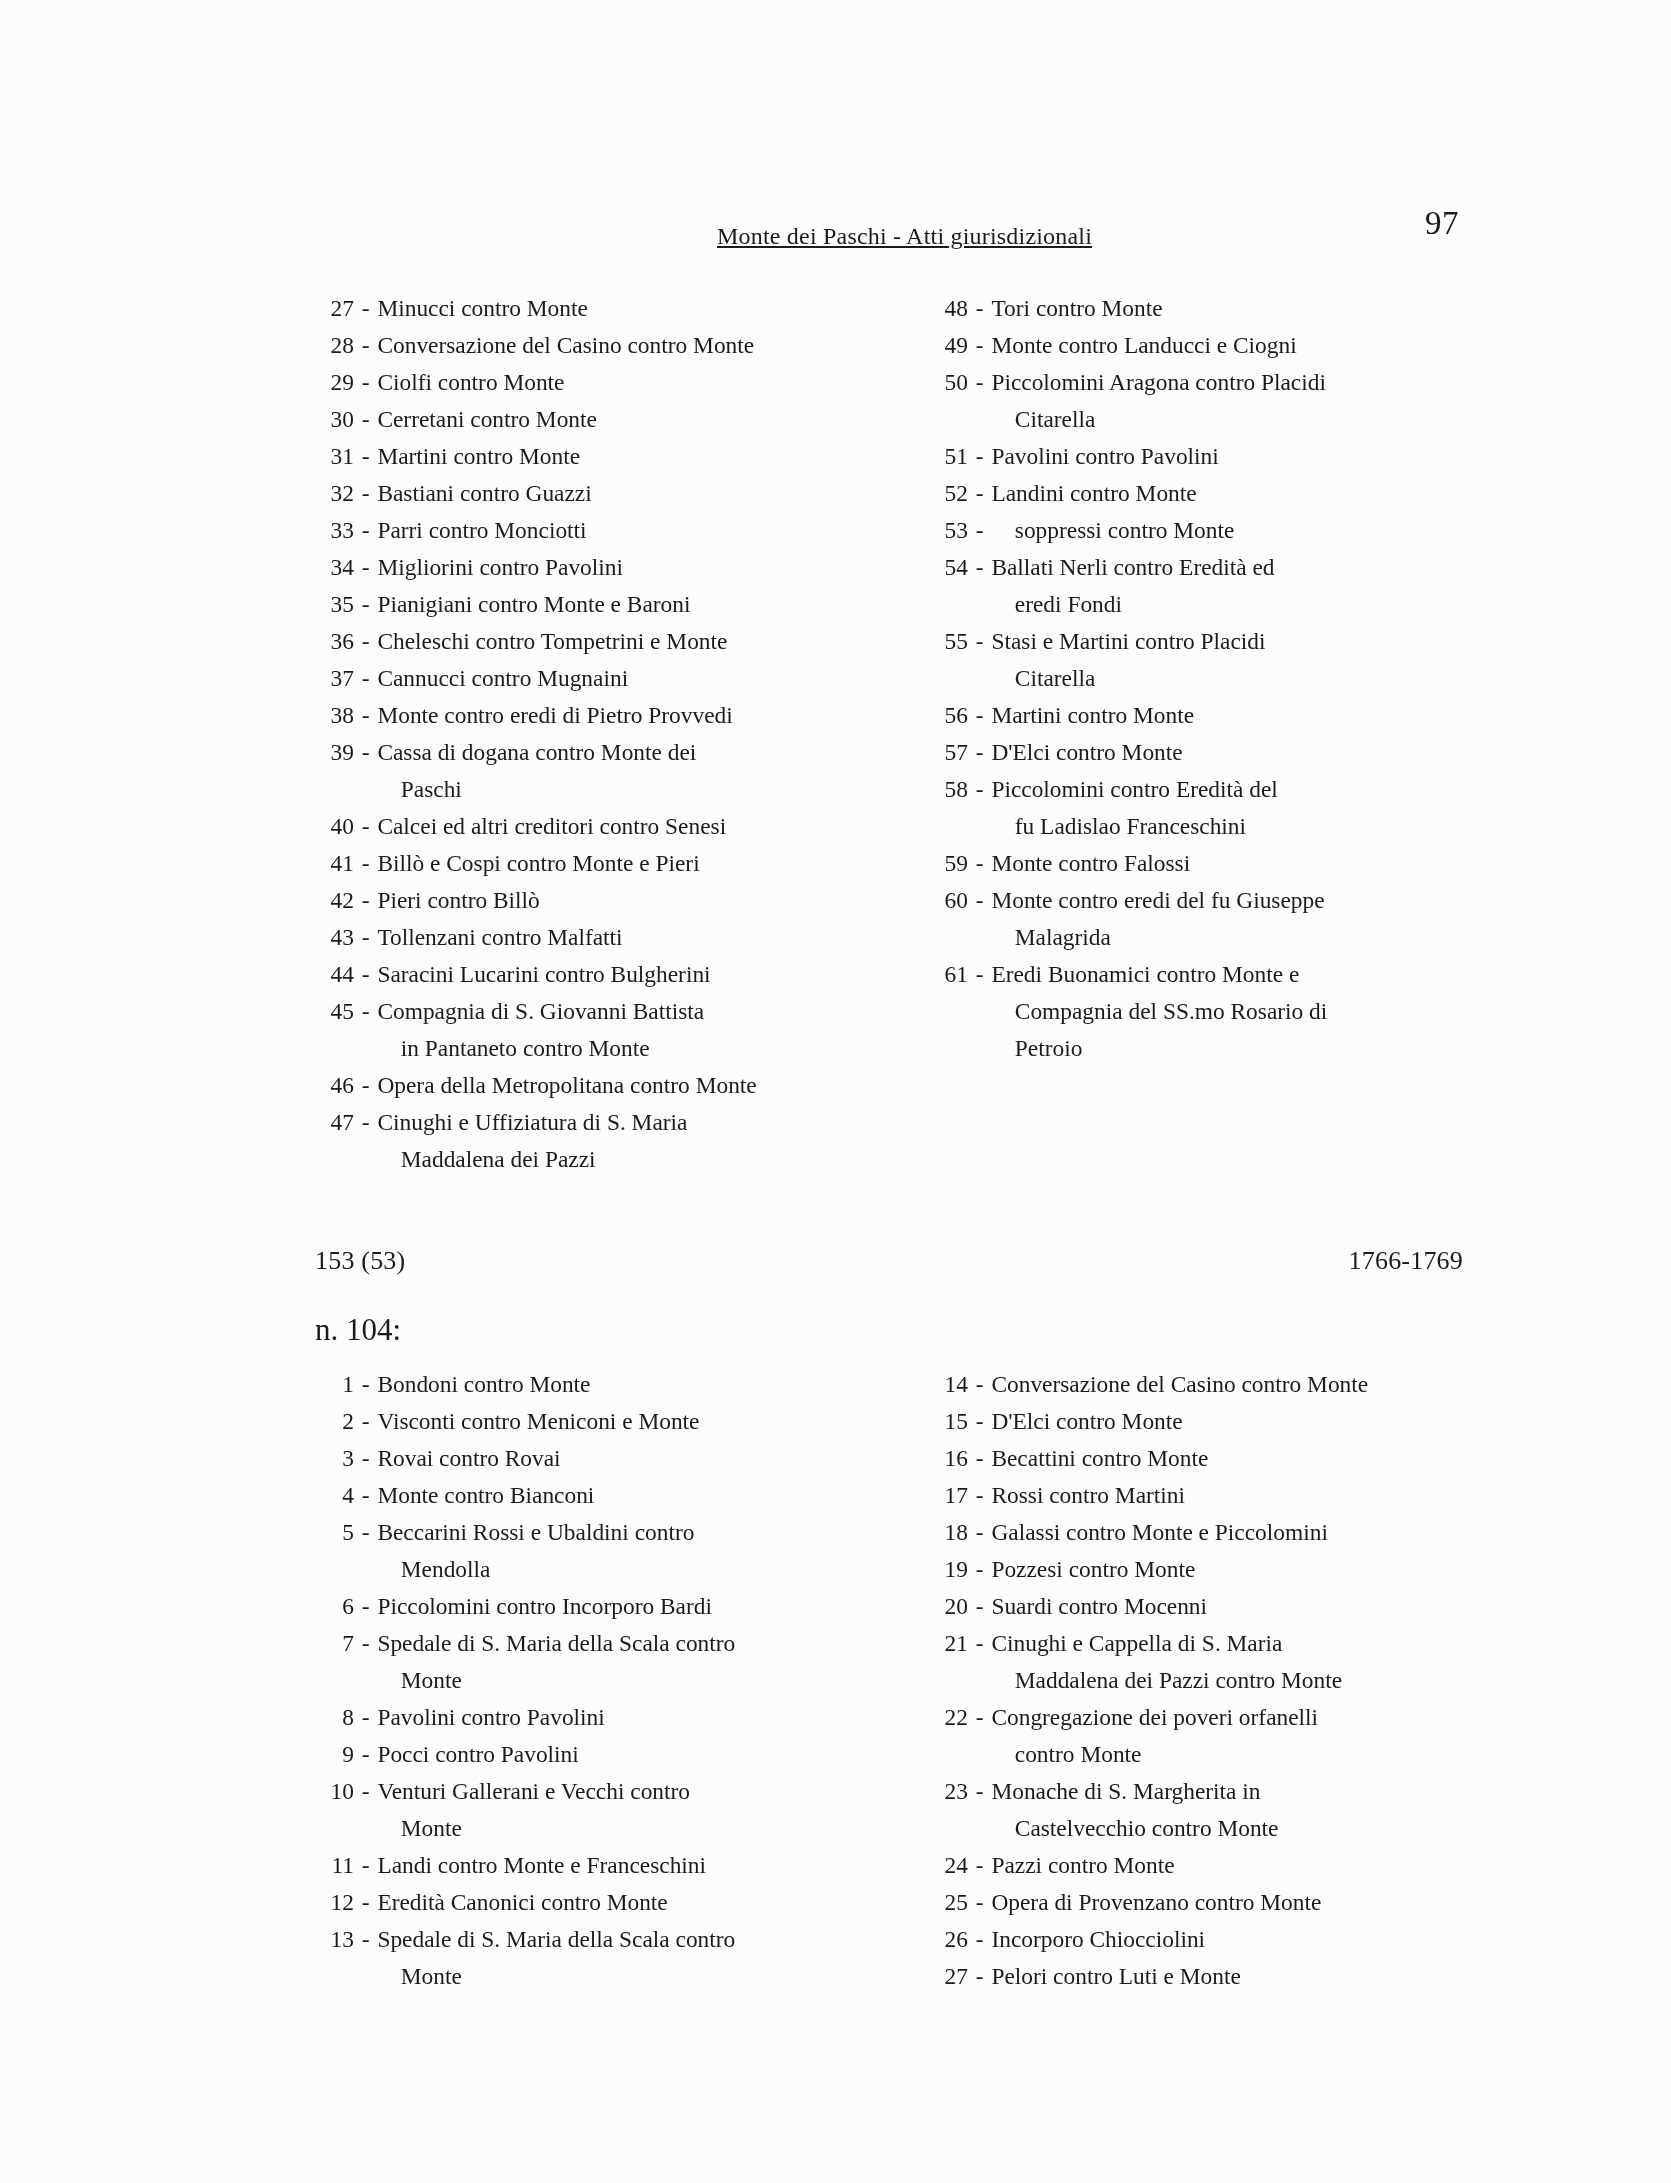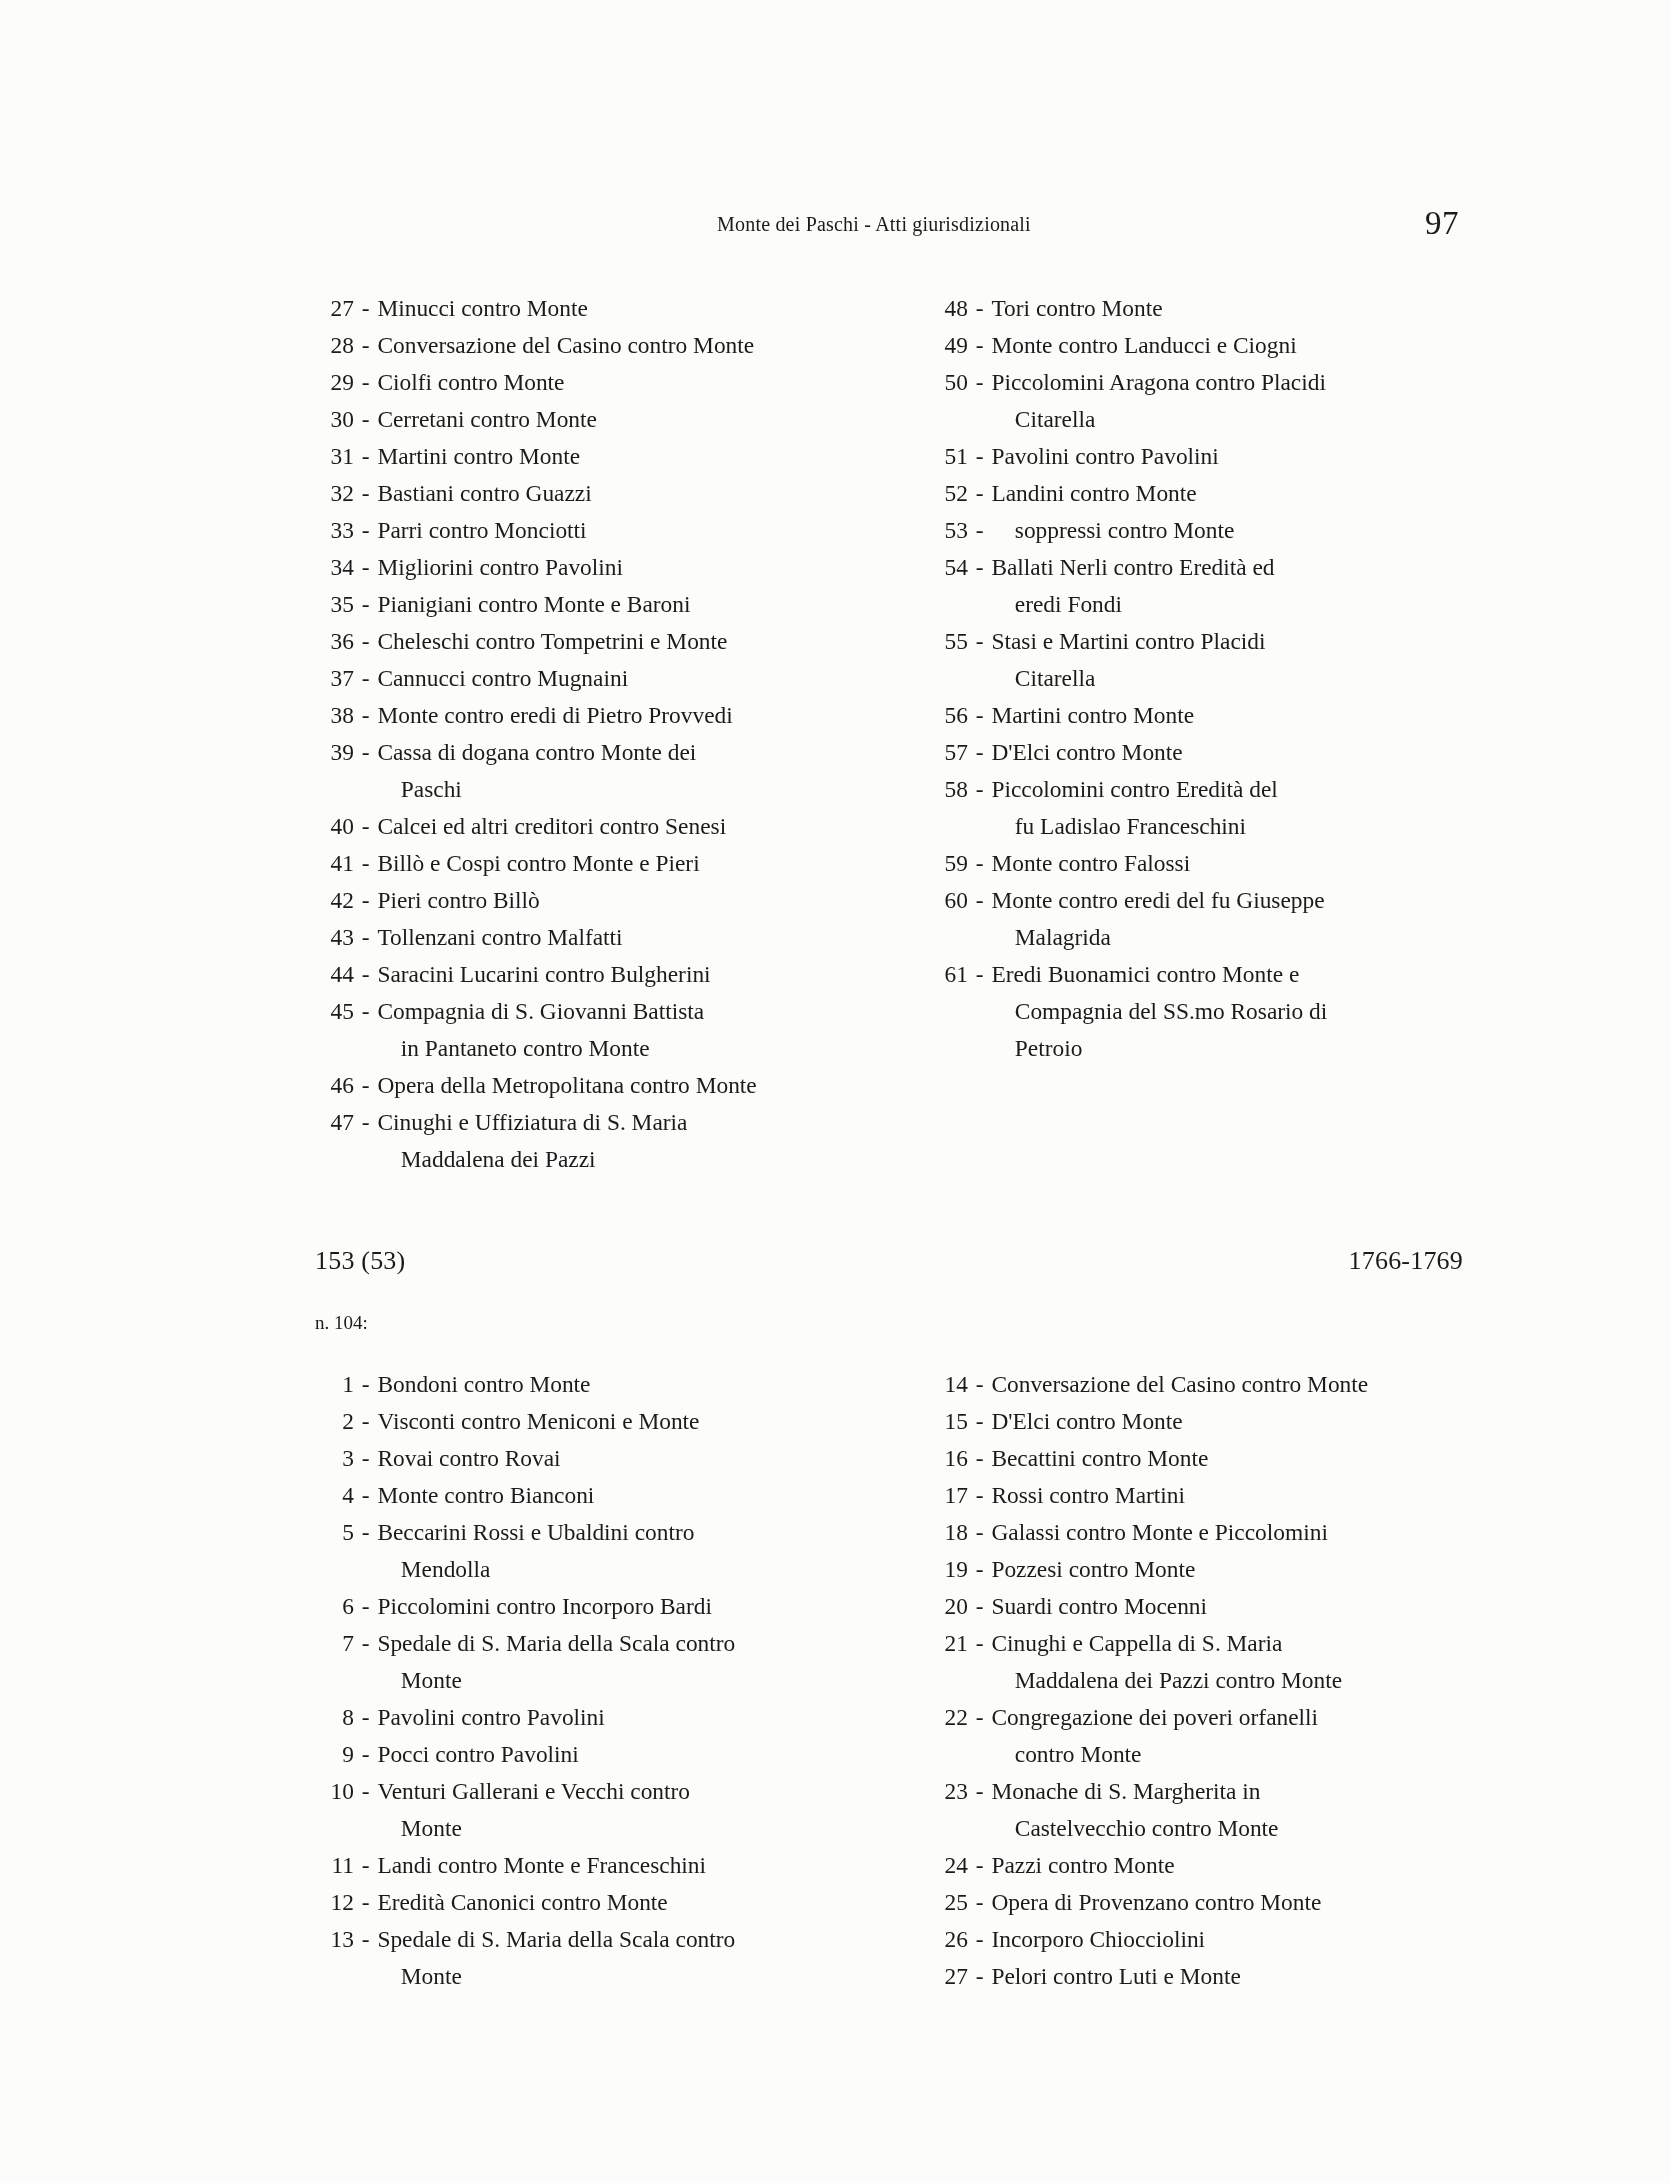--- a/index.html
+++ b/index.html
@@ -12,25 +12,26 @@
     overflow: hidden;
   }
   .page {
     position: absolute;
     inset: 0;
     background: #fcfcfa;
   }
   
   .running-title {
     position: absolute;
-    top: 213px;
+    top: 223px;
     left: 717px;
-    font-size: 20px;
+    font-size: 24px;
     letter-spacing: 0.2px;
     white-space: nowrap;
+    text-decoration: underline;
   }
   .page-number {
     position: absolute;
     top: 205px;
     left: 1425px;
     font-size: 33px;
     letter-spacing: 0.4px;
   }
   
   .list-section { position: absolute; left: 0; width: 1672px; }
@@ -53,21 +54,21 @@
     width: 1148px;
     display: flex;
     justify-content: space-between;
     font-size: 26px;
     letter-spacing: 0.2px;
   }
   .item-count {
     position: absolute;
     top: 1312px;
     left: 315px;
-    font-size: 19px;
+    font-size: 31px;
   }
 </style>
 </head>
 <body>
 
 <div class="page">
 
   <div class="running-title">Monte dei Paschi - Atti giurisdizionali</div>
 
   <div class="page-number">97</div>

